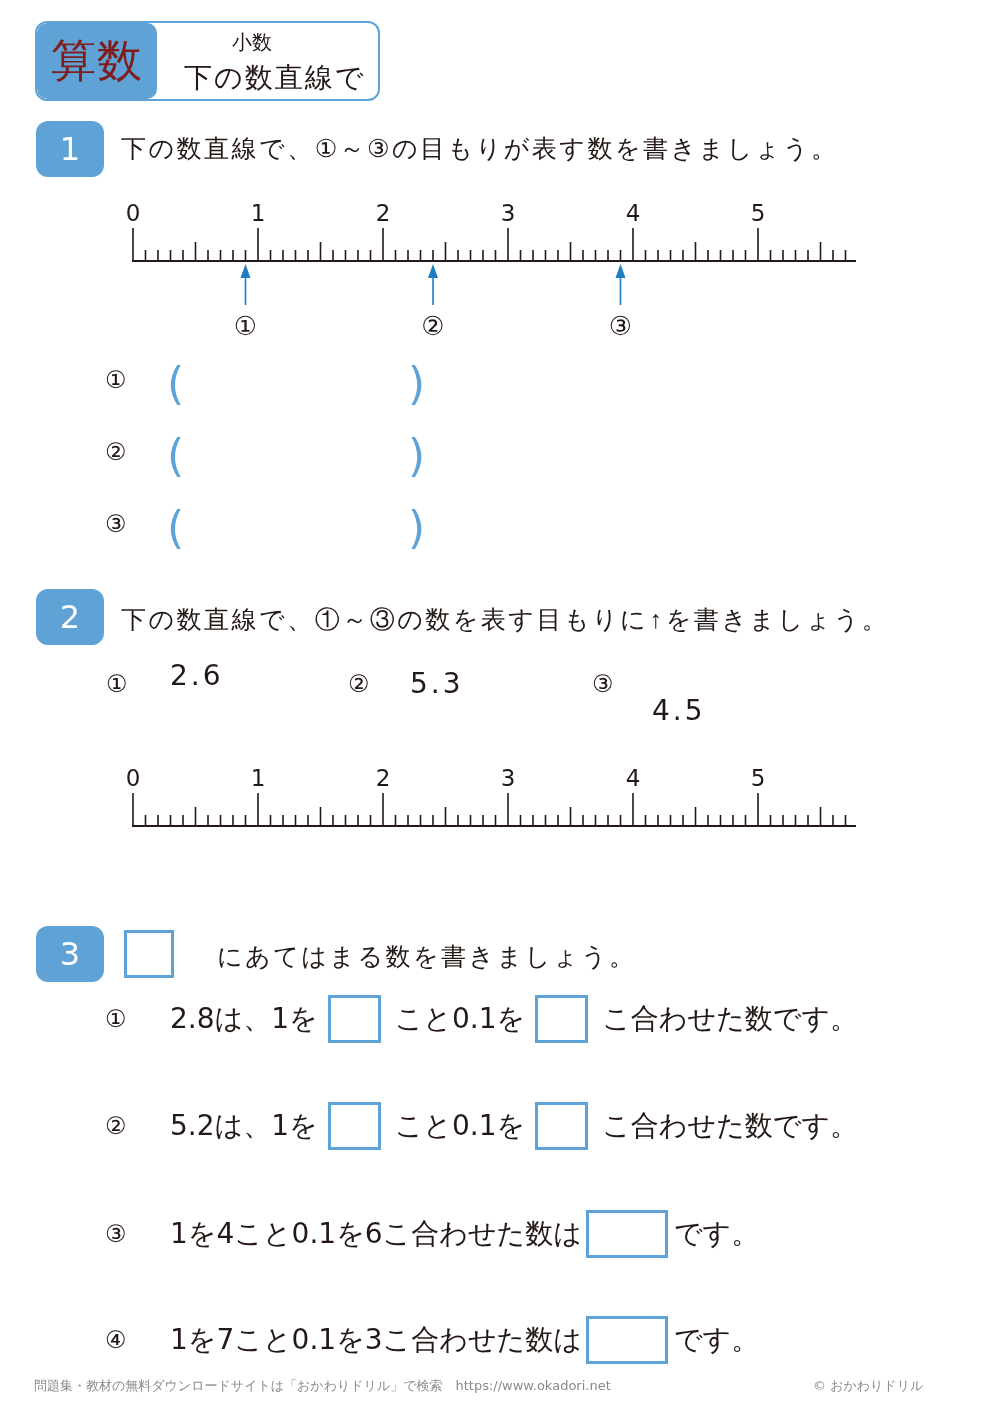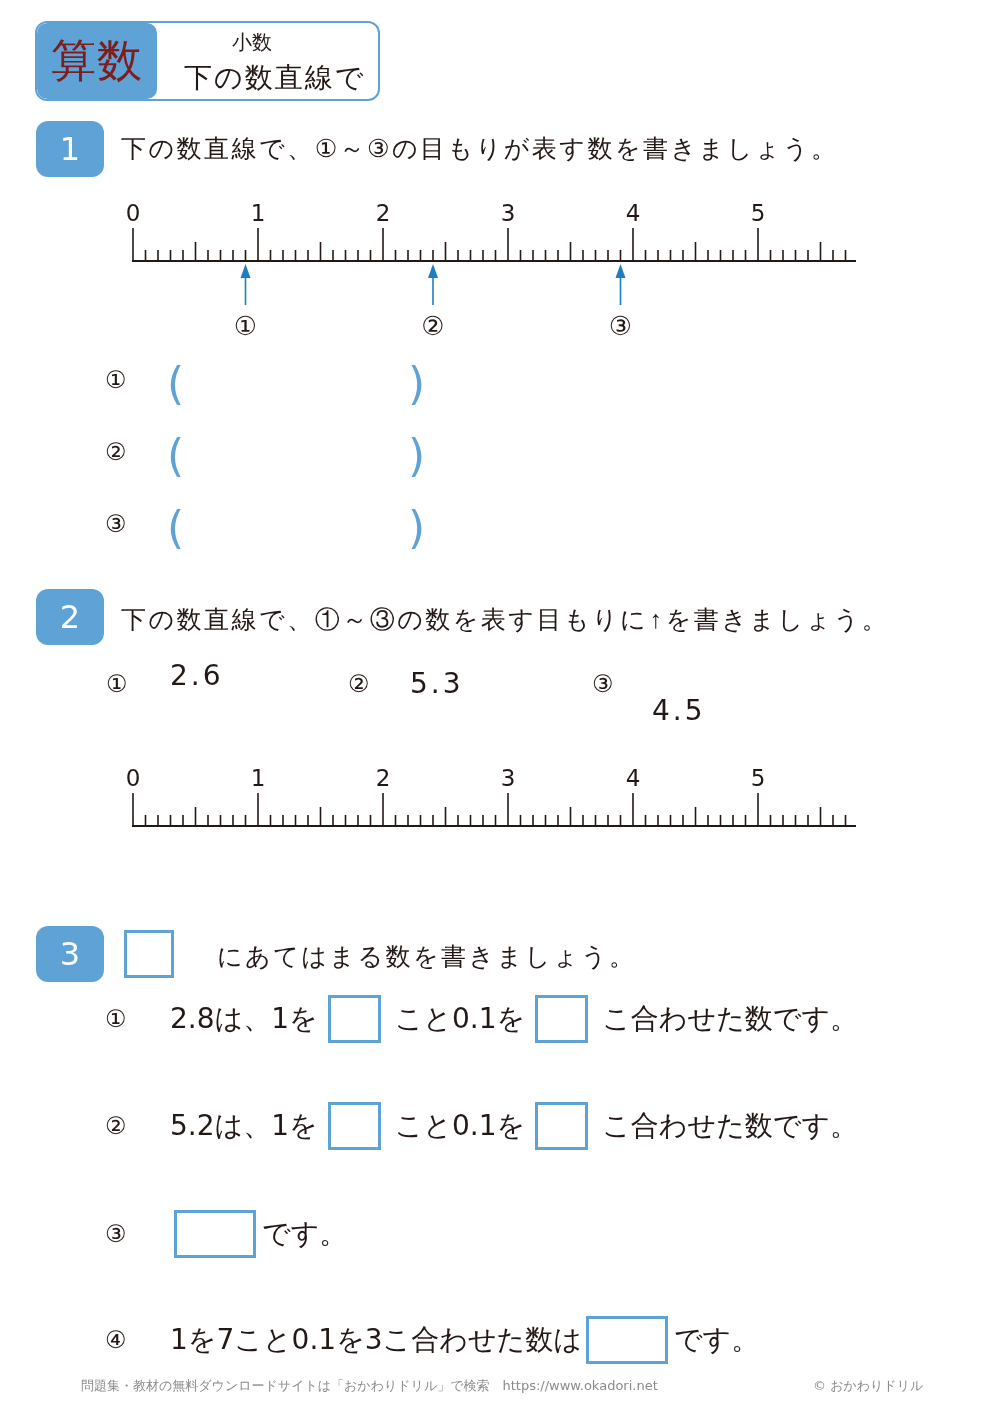--- a/index.html
+++ b/index.html
@@ -230,25 +230,26 @@
   <span class="circ" style="width:65px;">②</span>
   <span>5.2は、1を</span>
   <span class="ansbox" style="width:53px;height:48px;margin:0 14px 0 10px;"></span>
   <span>こと0.1を</span>
   <span class="ansbox" style="width:53px;height:48px;margin:0 14px 0 10px;"></span>
   <span>こ合わせた数です。</span>
 </div>
 
 <div class="abs line-text" style="left:105px;top:1210px;height:48px;">
   <span class="circ" style="width:65px;">③</span>
+  <span>1を4こと0.1を6こ合わせた数は</span>
   <span class="ansbox" style="width:82px;height:48px;margin:0 6px 0 4px;"></span>
   <span>です。</span>
 </div>
 
 <div class="abs line-text" style="left:105px;top:1316px;height:48px;">
   <span class="circ" style="width:65px;">④</span>
   <span>1を7こと0.1を3こ合わせた数は</span>
   <span class="ansbox" style="width:82px;height:48px;margin:0 6px 0 4px;"></span>
   <span>です。</span>
 </div>
 
-<div class="abs footer" style="left:34px;top:1377px;margin-left:47px;">問題集・教材の無料ダウンロードサイトは「おかわりドリル」で検索　https://www.okadori.net</div>
+<div class="abs footer" style="left:34px;top:1377px;">問題集・教材の無料ダウンロードサイトは「おかわりドリル」で検索　https://www.okadori.net</div>
 <div class="abs footer" style="left:813px;top:1377px;">© おかわりドリル</div>
 
 </body></html>

